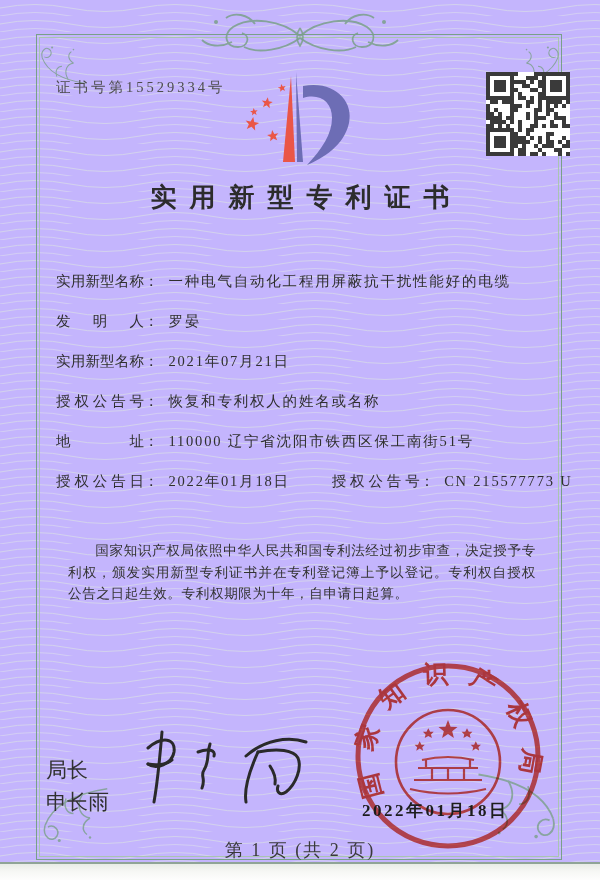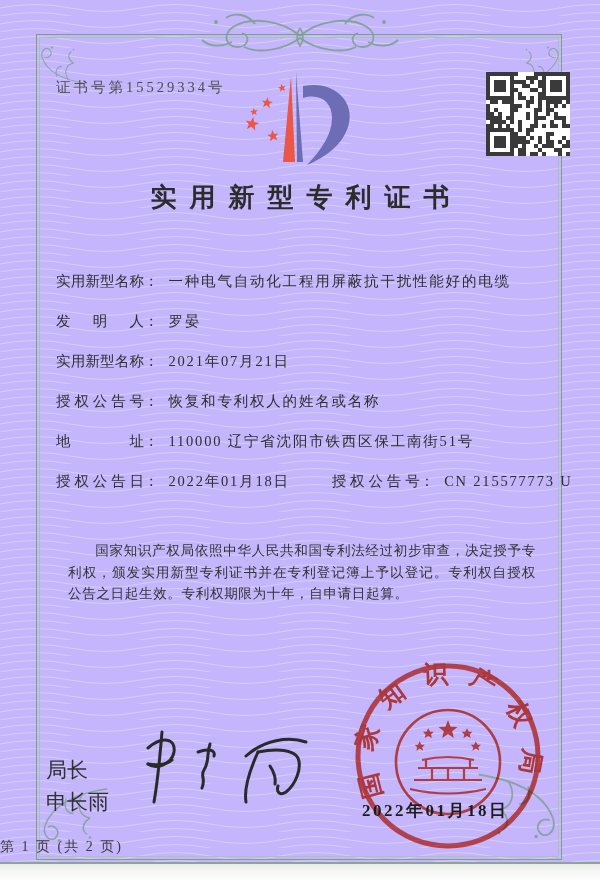--- a/index.html
+++ b/index.html
@@ -42,22 +42,22 @@
   .paras p{margin:12px;text-indent:2em;letter-spacing:0.6px;}
   .signoff{position:absolute;left:46px;top:744px;z-index:3;font-size:21px;color:#303030;line-height:32px;margin-top:10px;}
   .signature{position:absolute;left:118px;top:722px;z-index:4;}
   .seal{position:absolute;left:350px;top:658px;z-index:5;mix-blend-mode:multiply;opacity:0.92;}
   .seal-date{
     position:absolute;left:362px;top:799px;z-index:6;
     font-size:17px;font-weight:600;letter-spacing:2.5px;color:#1d1d1d;
     font-family:"Liberation Serif","DejaVu Serif",serif;
   }
   .footer{
-    position:absolute;left:0;top:838px;width:100%;z-index:3;
-    font-size:14px;letter-spacing:2px;color:#3a3a3a;
+    position:absolute;left:0;top:838px;width:100%;text-align:center;z-index:3;
+    font-size:18px;letter-spacing:2px;color:#3a3a3a;
   }
   .page-edge{
     position:absolute;left:0;top:862px;width:100%;height:18px;z-index:7;
     background:linear-gradient(#e8ece6,#f6f7f4 40%,#ffffff);
     border-top:2.5px solid #8fa496;
   }
 </style>
 </head>
 <body>
 

